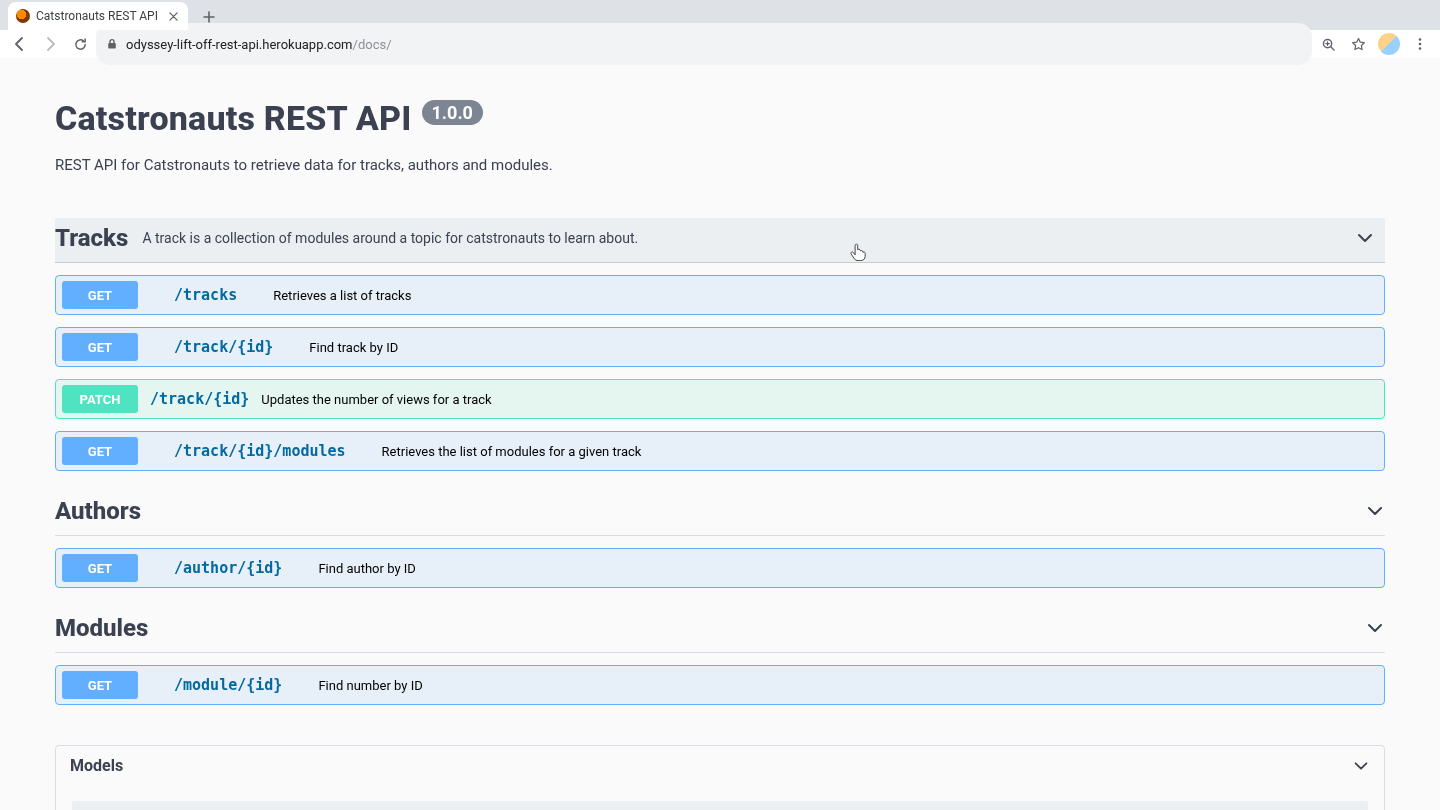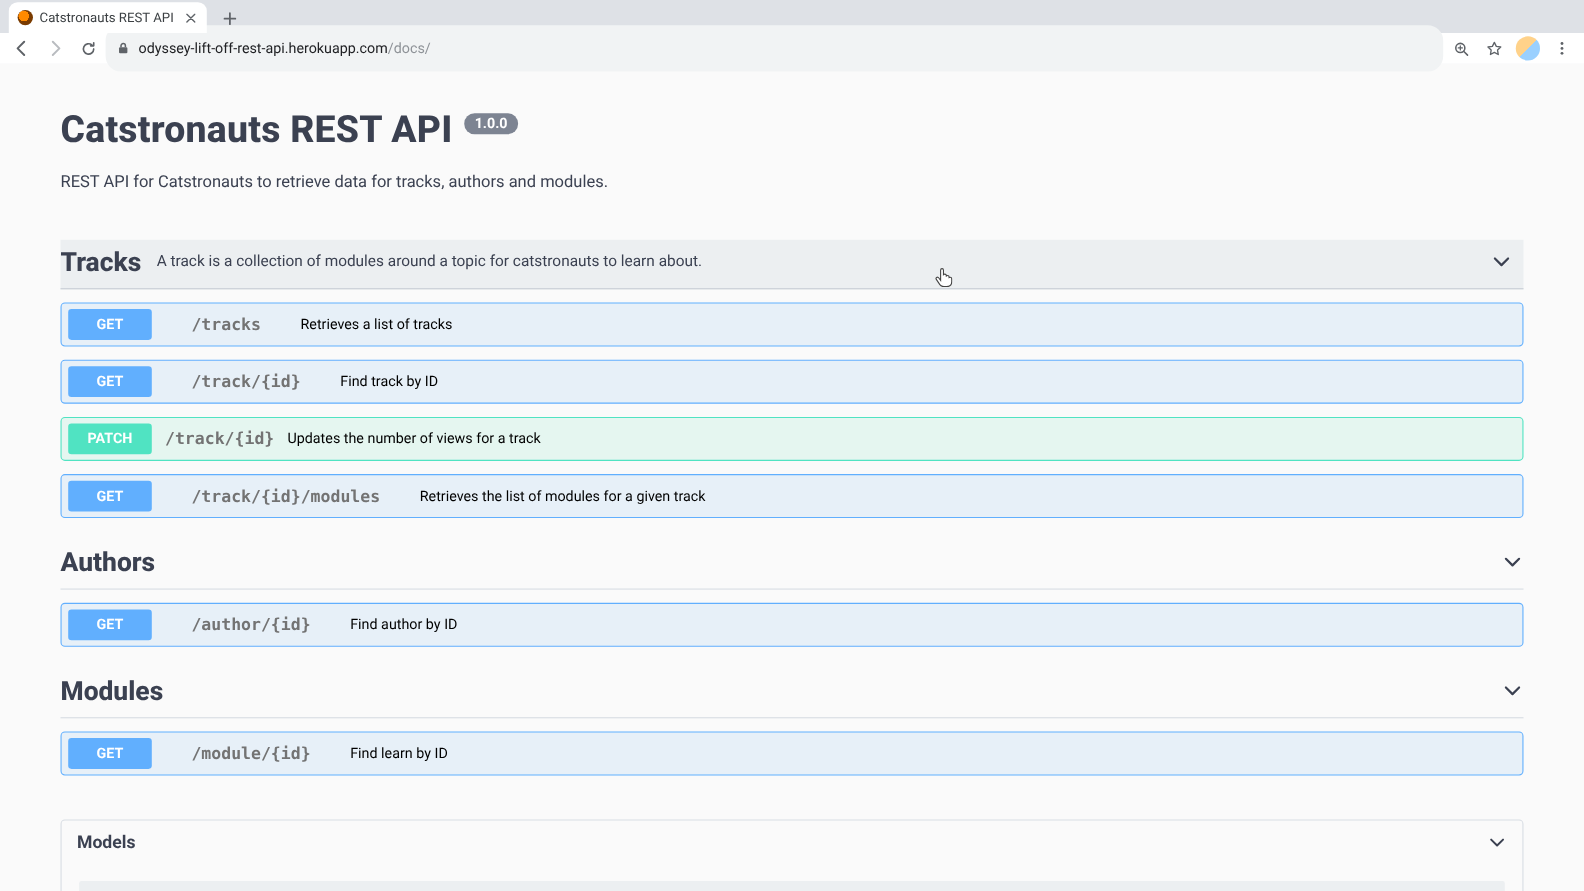--- a/index.html
+++ b/index.html
@@ -106,21 +106,21 @@
   }
   .api-title {
     font-size: 34px;
     font-weight: 800;
     color: #3b4151;
     letter-spacing: 0.2px;
   }
   .version-badge {
     background: #7d8492;
     color: #ffffff;
-    font-size: 13px;
+    font-size: 18px;
     font-weight: 700;
     padding: 2px 10px;
     border-radius: 14px;
     position: relative;
     top: -6px;
   }
   .api-desc {
     margin-top: 18px;
     font-size: 15px;
     color: #3b4151;
@@ -175,21 +175,21 @@
     font-size: 13px;
     border-radius: 3px;
   }
   .op.get   .method { background: #61affe; }
   .op.patch .method { background: #50e3c2; }
 
   .path {
     font-family: ui-monospace, SFMono-Regular, Menlo, Monaco, Consolas, monospace;
     font-weight: 700;
     font-size: 15px;
-    color: #737373;
+    color: #0369a1;
   }
   .summary {
     font-size: 13px;
     color: #000000;
   }
 
   .models {
     margin-top: 40px;
     border: 1px solid #d8dde3;
     border-radius: 4px;
@@ -359,21 +359,21 @@
           <span class="section-caret">
             <svg width="20" height="20" viewBox="0 0 20 20">
               <path d="M4 7l6 6 6-6" fill="none" stroke="currentColor" stroke-width="2" stroke-linecap="round" stroke-linejoin="round"></path>
             </svg>
           </span>
         </div>
         <div class="ops">
           <div class="op get">
             <span class="method">GET</span>
             <span class="path">/module/{id}</span>
-            <span class="summary">Find learn by ID</span>
+            <span class="summary">Find number by ID</span>
           </div>
         </div>
       </div>
     </div>
 
   <div class="models">
     <div class="models-header">
       <span class="models-title">Models</span>
       <span class="section-spacer"></span>
       <span class="section-caret">

